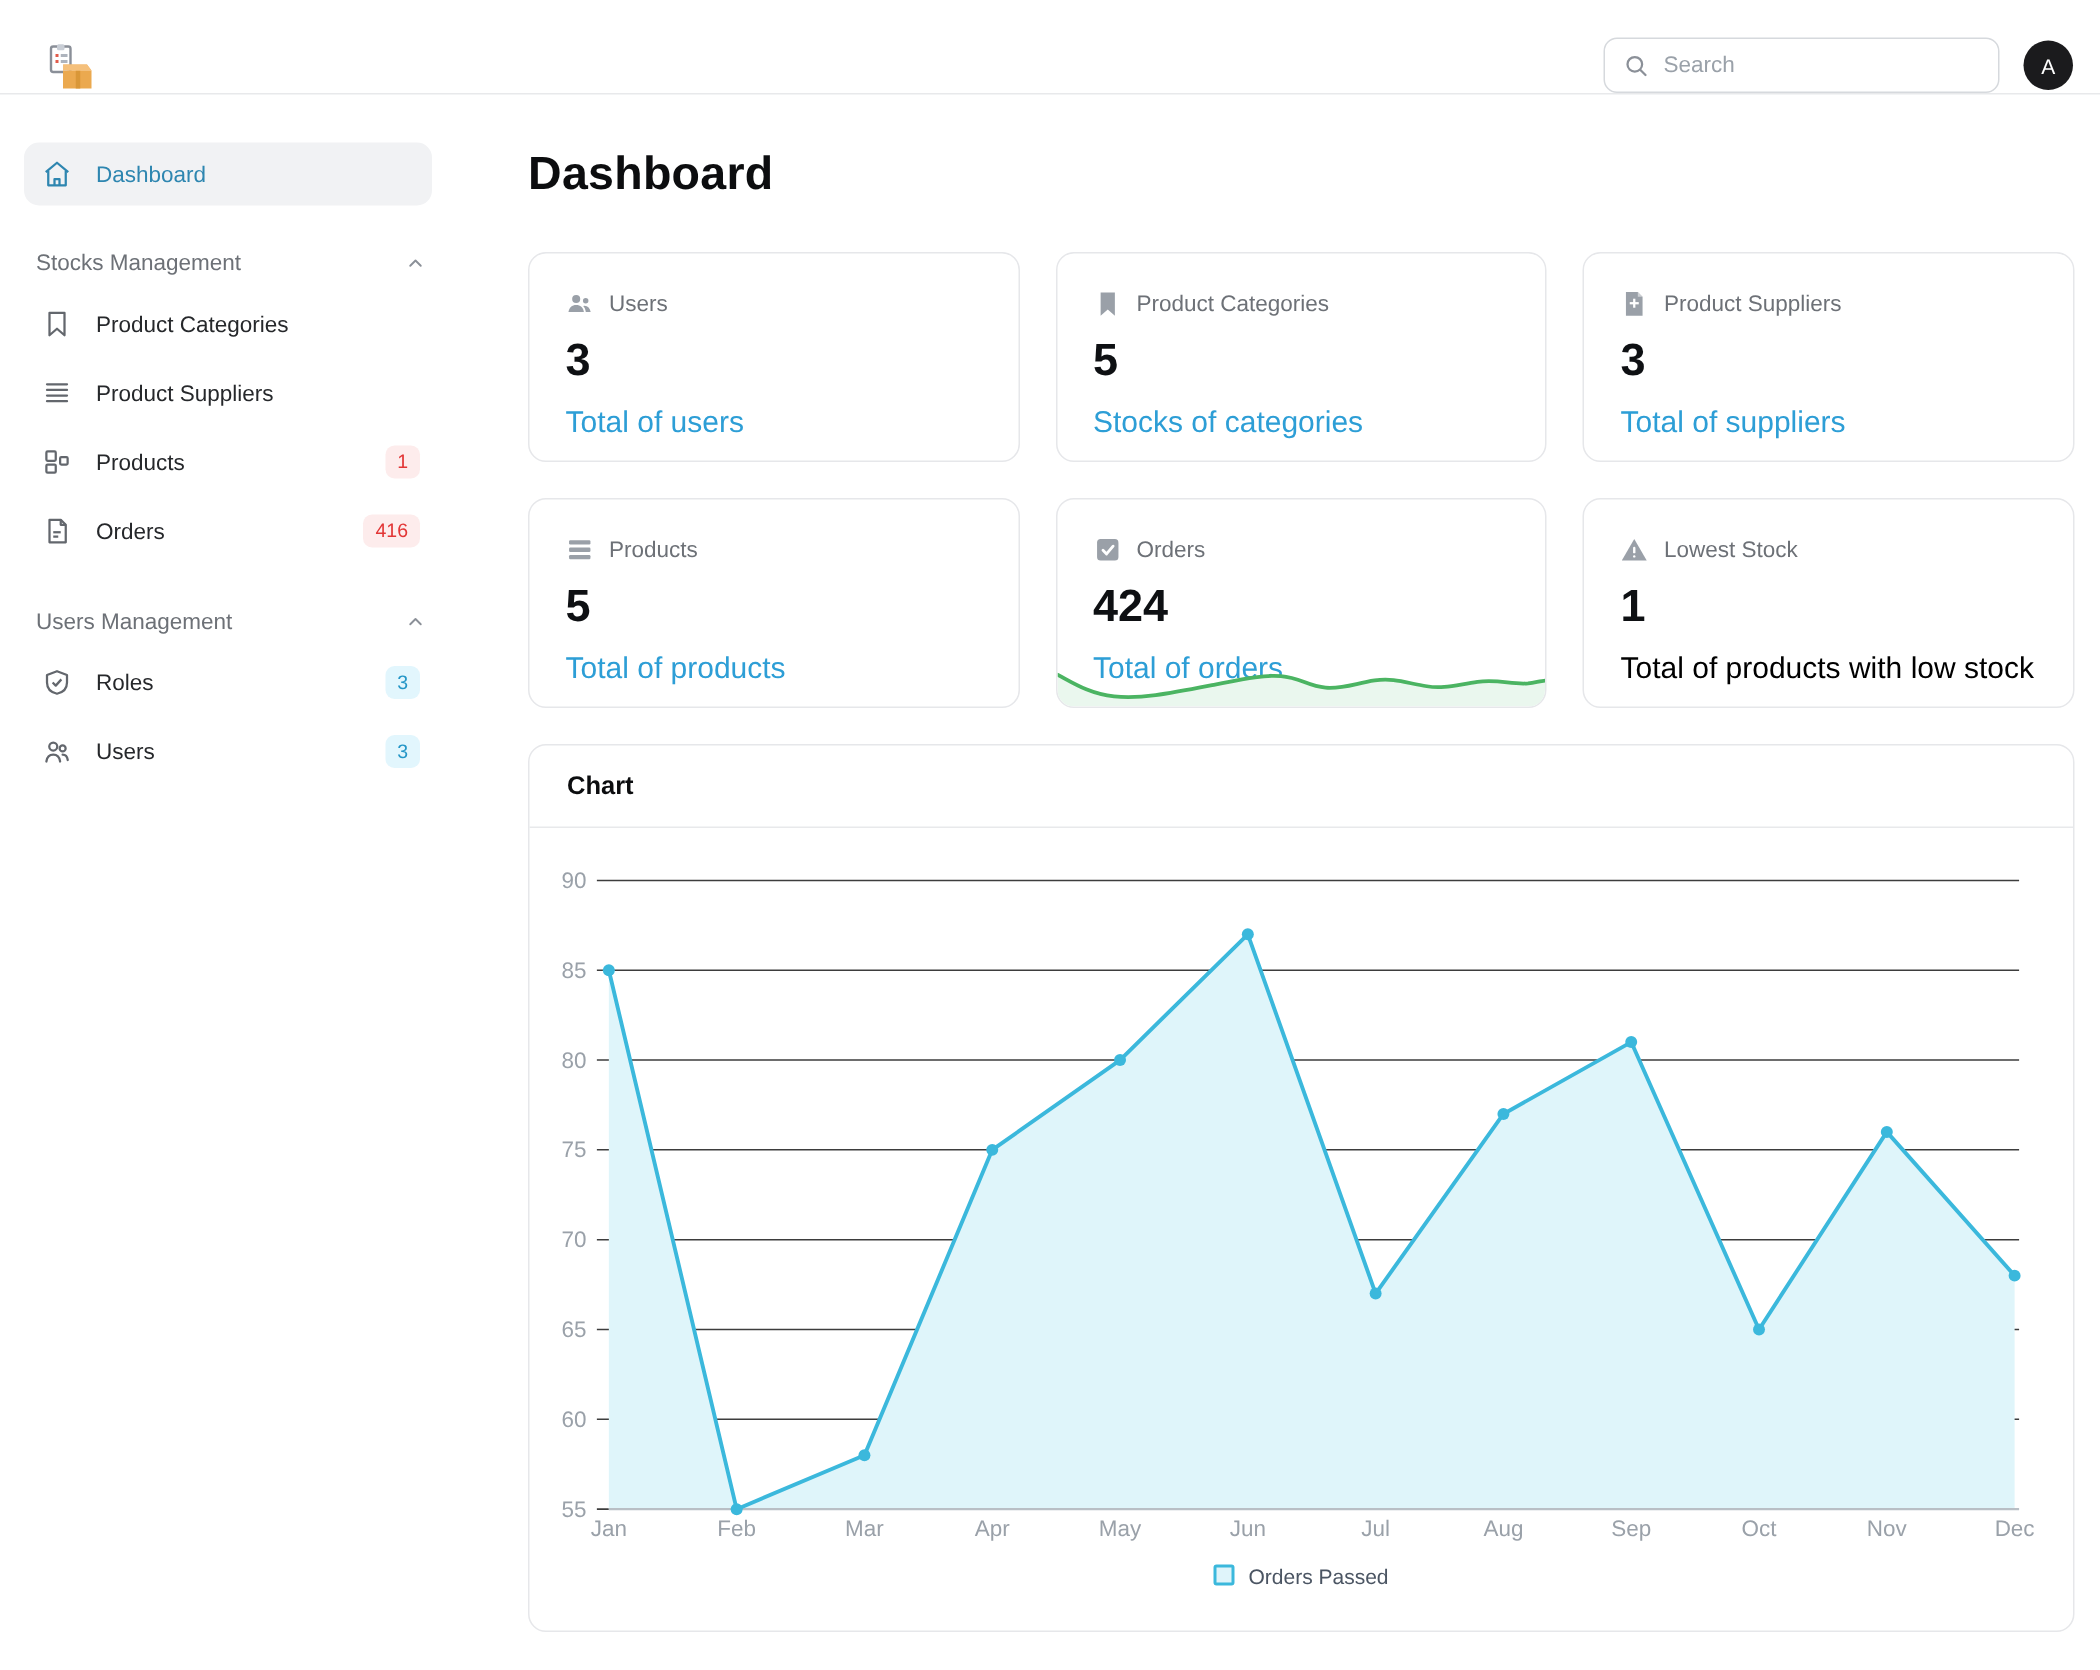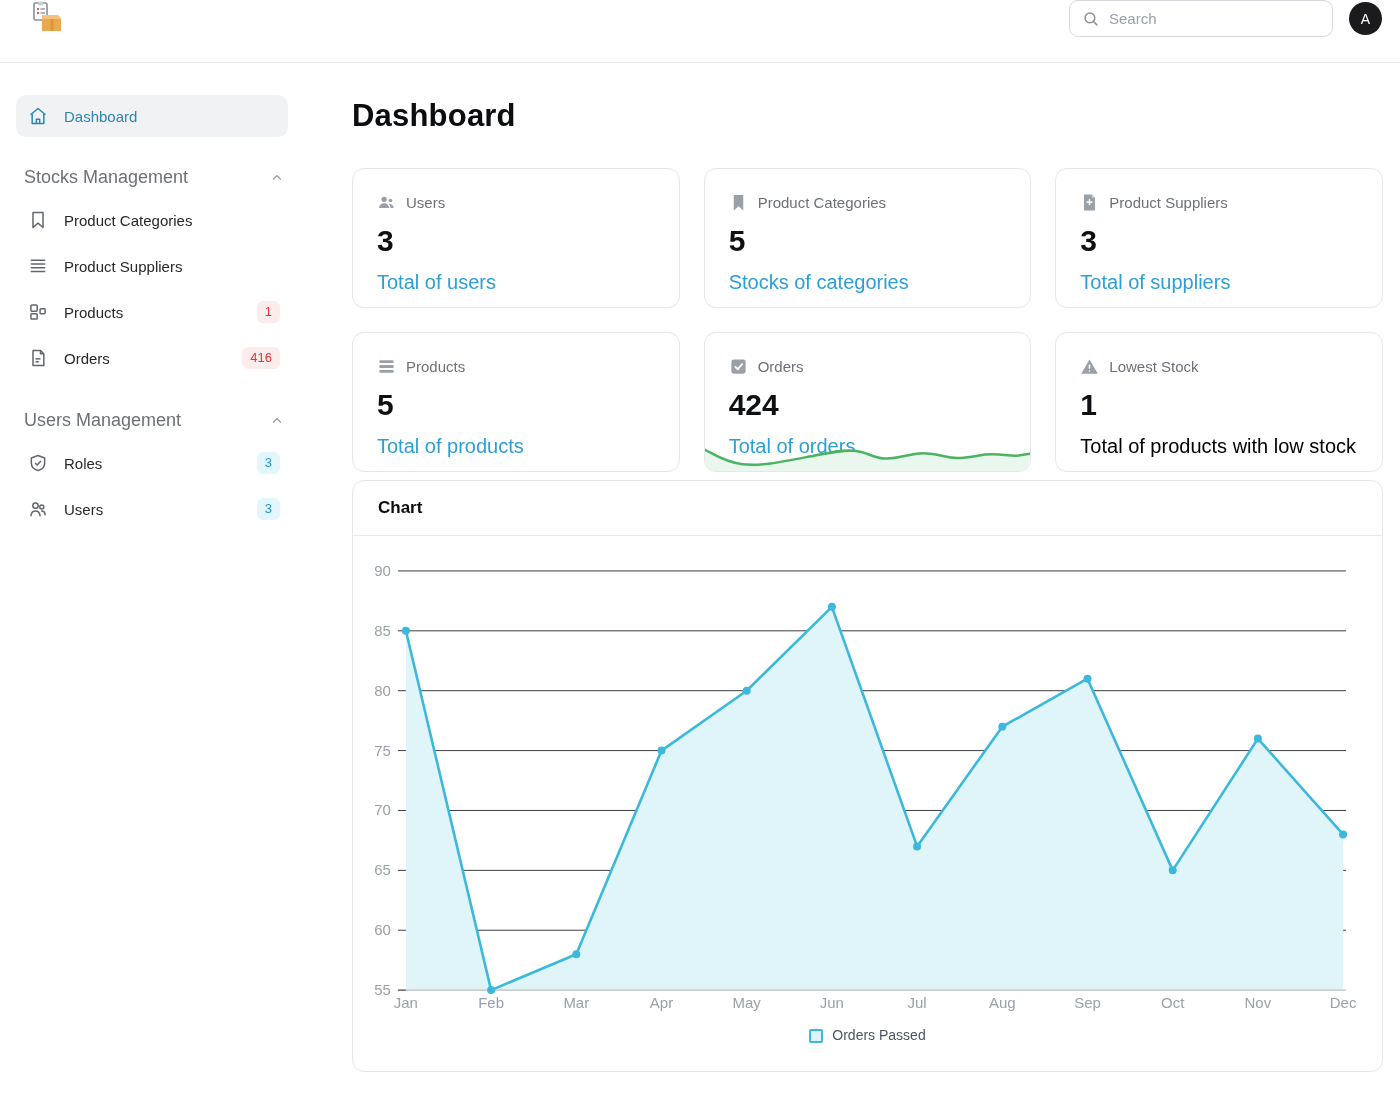--- a/index.html
+++ b/index.html
@@ -1,20 +1,20 @@
 <!DOCTYPE html>
 <html><head>
 <meta charset="utf-8">
 <style>
   * { margin:0; padding:0; box-sizing:border-box; }
   html,body { width:1400px; height:1113px; background:#ffffff;
     font-family:"Liberation Sans", sans-serif; color:#1c1e21; overflow:hidden; }
 
   
-  .header { height:63px; display:flex; align-items:flex-start; justify-content:space-between;
+  .header { height:63px; display:flex; align-items:flex-end; justify-content:space-between;
     padding:0 18px 0 30px; border-bottom:1px solid #e8e9eb; background:#fff; }
   .logo { width:34px; height:34px; position:relative; }
   .header-right { display:flex; align-items:center; gap:16px; }
   .search-box { width:264px; height:37px; border:1px solid #d6d9dd; border-radius:9px;
     display:flex; align-items:center; padding:0 12px; gap:9px; background:#fff; }
   .search-box input { border:none; outline:none; font-size:15px; flex:1;
     font-family:"Liberation Sans", sans-serif; color:#374151; background:transparent; }
   .search-box input::placeholder { color:#9aa1a9; }
   .avatar { width:33px; height:33px; border-radius:50%; background:#1b1b1d; color:#fff;
     display:flex; align-items:center; justify-content:center; font-size:14px; cursor:pointer; }
@@ -25,46 +25,46 @@
   .main { flex:1; padding:35px 17px 0 48px; }
 
   
   .side-item { display:flex; align-items:center; gap:16px; height:42px;
     padding:0 8px 0 12px; border-radius:10px; cursor:pointer; font-size:15px;
     font-weight:500; color:#26282b; }
   .side-item svg { flex:0 0 20px; }
   .side-item.active { background:#f1f2f4; color:#2e86b0; }
   .side-item .grow { flex:1; }
   .section-head { display:flex; align-items:center; justify-content:space-between;
-    margin:30px 4px 10px 8px; color:#6d7177; font-size:18px; font-weight:500; cursor:pointer; }
+    margin:30px 4px 10px 8px; color:#6d7177; font-size:15px; font-weight:500; cursor:pointer; }
   .nav-group .side-item { margin-bottom:2px; height:44px; }
   .badge { font-size:13px; font-weight:500; padding:3px 8px; border-radius:6px; line-height:1.2; }
   .badge.red { background:#fdecec; color:#e23636; }
   .badge.blue { background:#e2f6fd; color:#2496c7; }
   .icon-gray { color:#63676d; }
 
   
   .page-title { font-size:31px; font-weight:800; letter-spacing:.2px; color:#0c0d0f; }
   .cards { display:grid; grid-template-columns:repeat(3,1fr); gap:24px; margin-top:34px; }
   .card { border:1px solid #e6e7ea; border-radius:12px; background:#fff; height:140px;
     padding:24px; position:relative; overflow:hidden; }
   .card-head { display:flex; align-items:center; gap:10px; color:#6d7177; font-size:15px; }
   .card-head svg { color:#9aa0a8; }
   .card-value { font-size:30px; font-weight:700; color:#0e1013; margin-top:12px; }
   .card-link { display:inline-block; font-size:20px; color:#2d9ed6; margin-top:13px;
     text-decoration:none; cursor:pointer; }
   .card-link.alert { color:#000000; }
   .spark { position:absolute; left:0; right:0; bottom:0; height:27px; width:100%; }
 
   
-  .chart-card { margin-top:8px; border:1px solid #e6e7ea; border-radius:12px; background:#fff; }
+  .chart-card { margin-top:24px; border:1px solid #e6e7ea; border-radius:12px; background:#fff; }
   .chart-card-head { padding:17px 25px; font-size:17px; font-weight:700; color:#0c0d0f;
     border-bottom:1px solid #e8e9eb; }
   .chart-body { padding:0 0 6px 0; }
-  .legend { display:flex; align-items:flex-end; justify-content:center; gap:9px;
+  .legend { display:flex; align-items:flex-start; justify-content:center; gap:9px;
     padding:2px 0 22px 0; cursor:pointer; }
   .legend-swatch { width:14px; height:14px; border:2px solid #3bb8dc; background:#dff4fa; border-radius:2px; }
   .legend-label { font-size:14px; color:#4b5563; }
 </style>
 </head>
 <body>
 
 <div class="header">
   <div class="logo">
     <svg width="34" height="34" viewBox="0 0 34 34">

